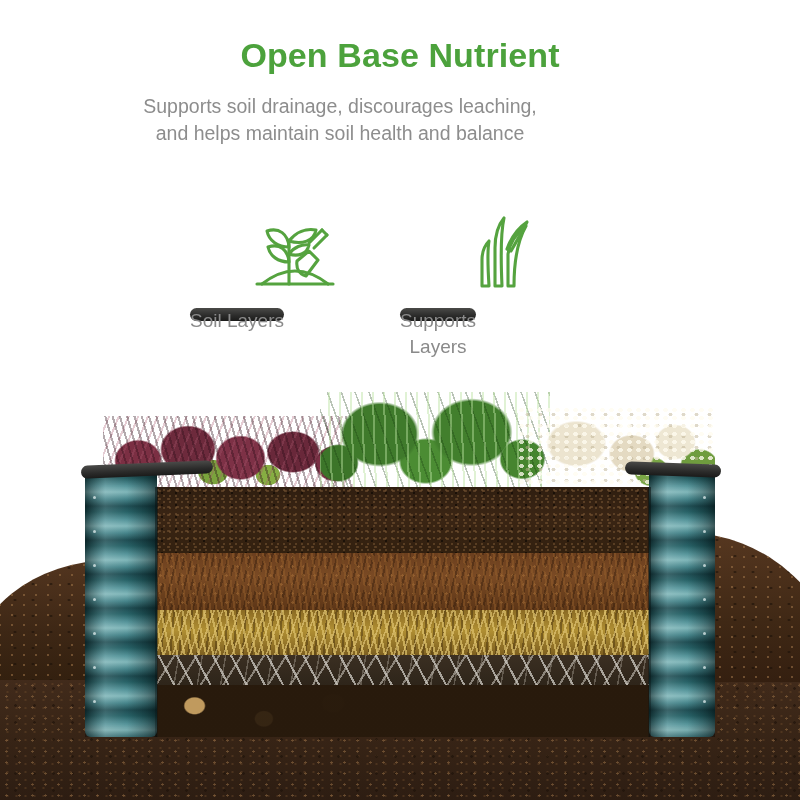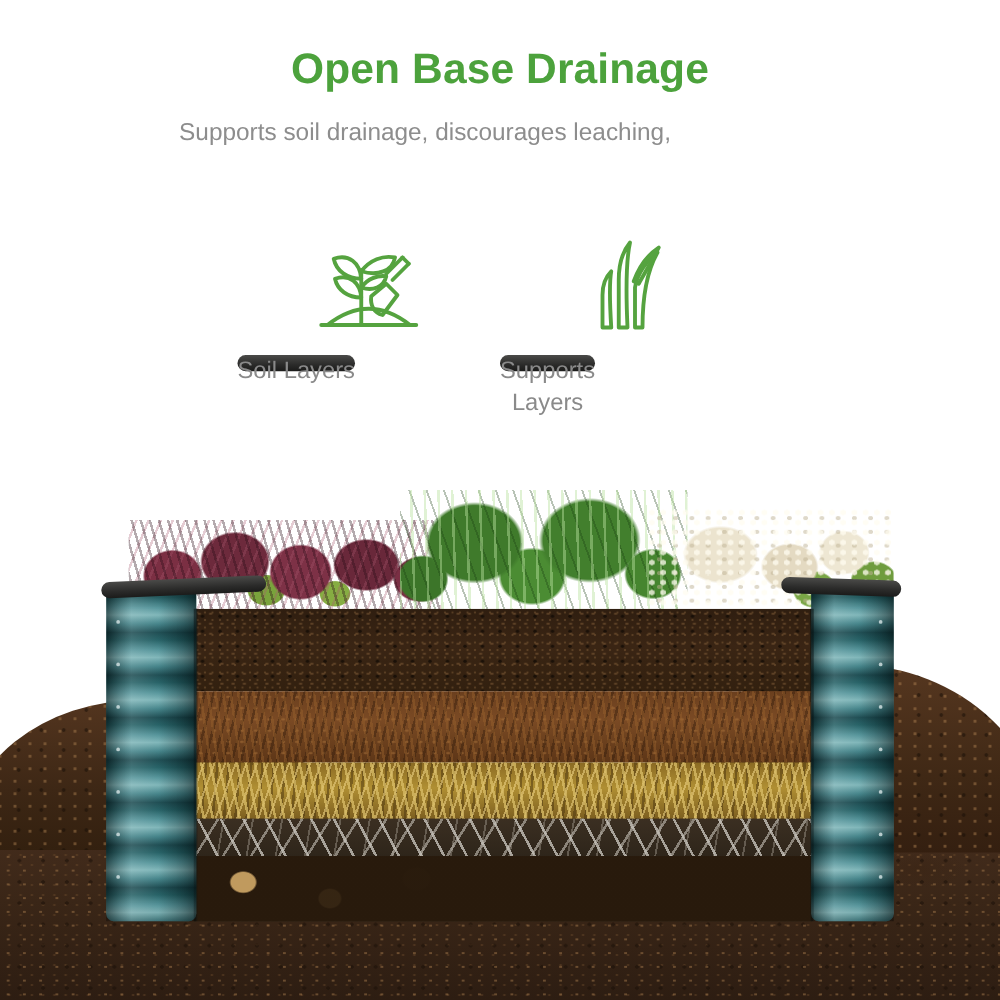--- a/index.html
+++ b/index.html
@@ -28,21 +28,21 @@
     position: absolute; top: 93px; left: 0; width: 680px;
     text-align: center;
     font-size: 19.5px; font-weight: 400;
     color: #8d8d8d;
     line-height: 27px;
   }
   .subtitle .ln { display: block; }
 
   
   .features {
-    position: absolute; top: 184px; left: 0; width: 800px;
+    position: absolute; top: 208px; left: 0; width: 800px;
     display: flex; justify-content: center; align-items: flex-start;
   }
   .feature { width: 210px; text-align: center; }
   .feature .ico {
     height: 86px;
     display: flex; align-items: flex-end; justify-content: center;
   }
   .feature .cap {
     margin-top: 14px;
     font-size: 19px; color: #8a8a8a; line-height: 26px;
@@ -281,24 +281,25 @@
     position: absolute; top: 15px; width: 3px; height: 250px;
     background: linear-gradient(rgba(10,18,18,.55), rgba(10,18,18,.3));
     z-index: 3;
   }
 </style>
 </head>
 <body>
 
 <div id="stage">
 
-  <div class="headline">Open Base Drainage</div>
+  <div class="headline">Open Base Nutrient</div>
 
   <div class="subtitle">
     <span class="ln">Supports soil drainage, discourages leaching,</span>
+    <span class="ln">and helps maintain soil health and balance</span>
   </div>
 
   <div class="features">
 
     <div class="feature">
       <div class="ico">
         <svg width="86" height="80" viewBox="0 0 86 80" fill="none" stroke="#55A33F" stroke-width="3.1" stroke-linecap="round" stroke-linejoin="round">
 
           <path d="M10 70 Q43 44 76 70"></path>
           <path d="M5 70 H81"></path>

